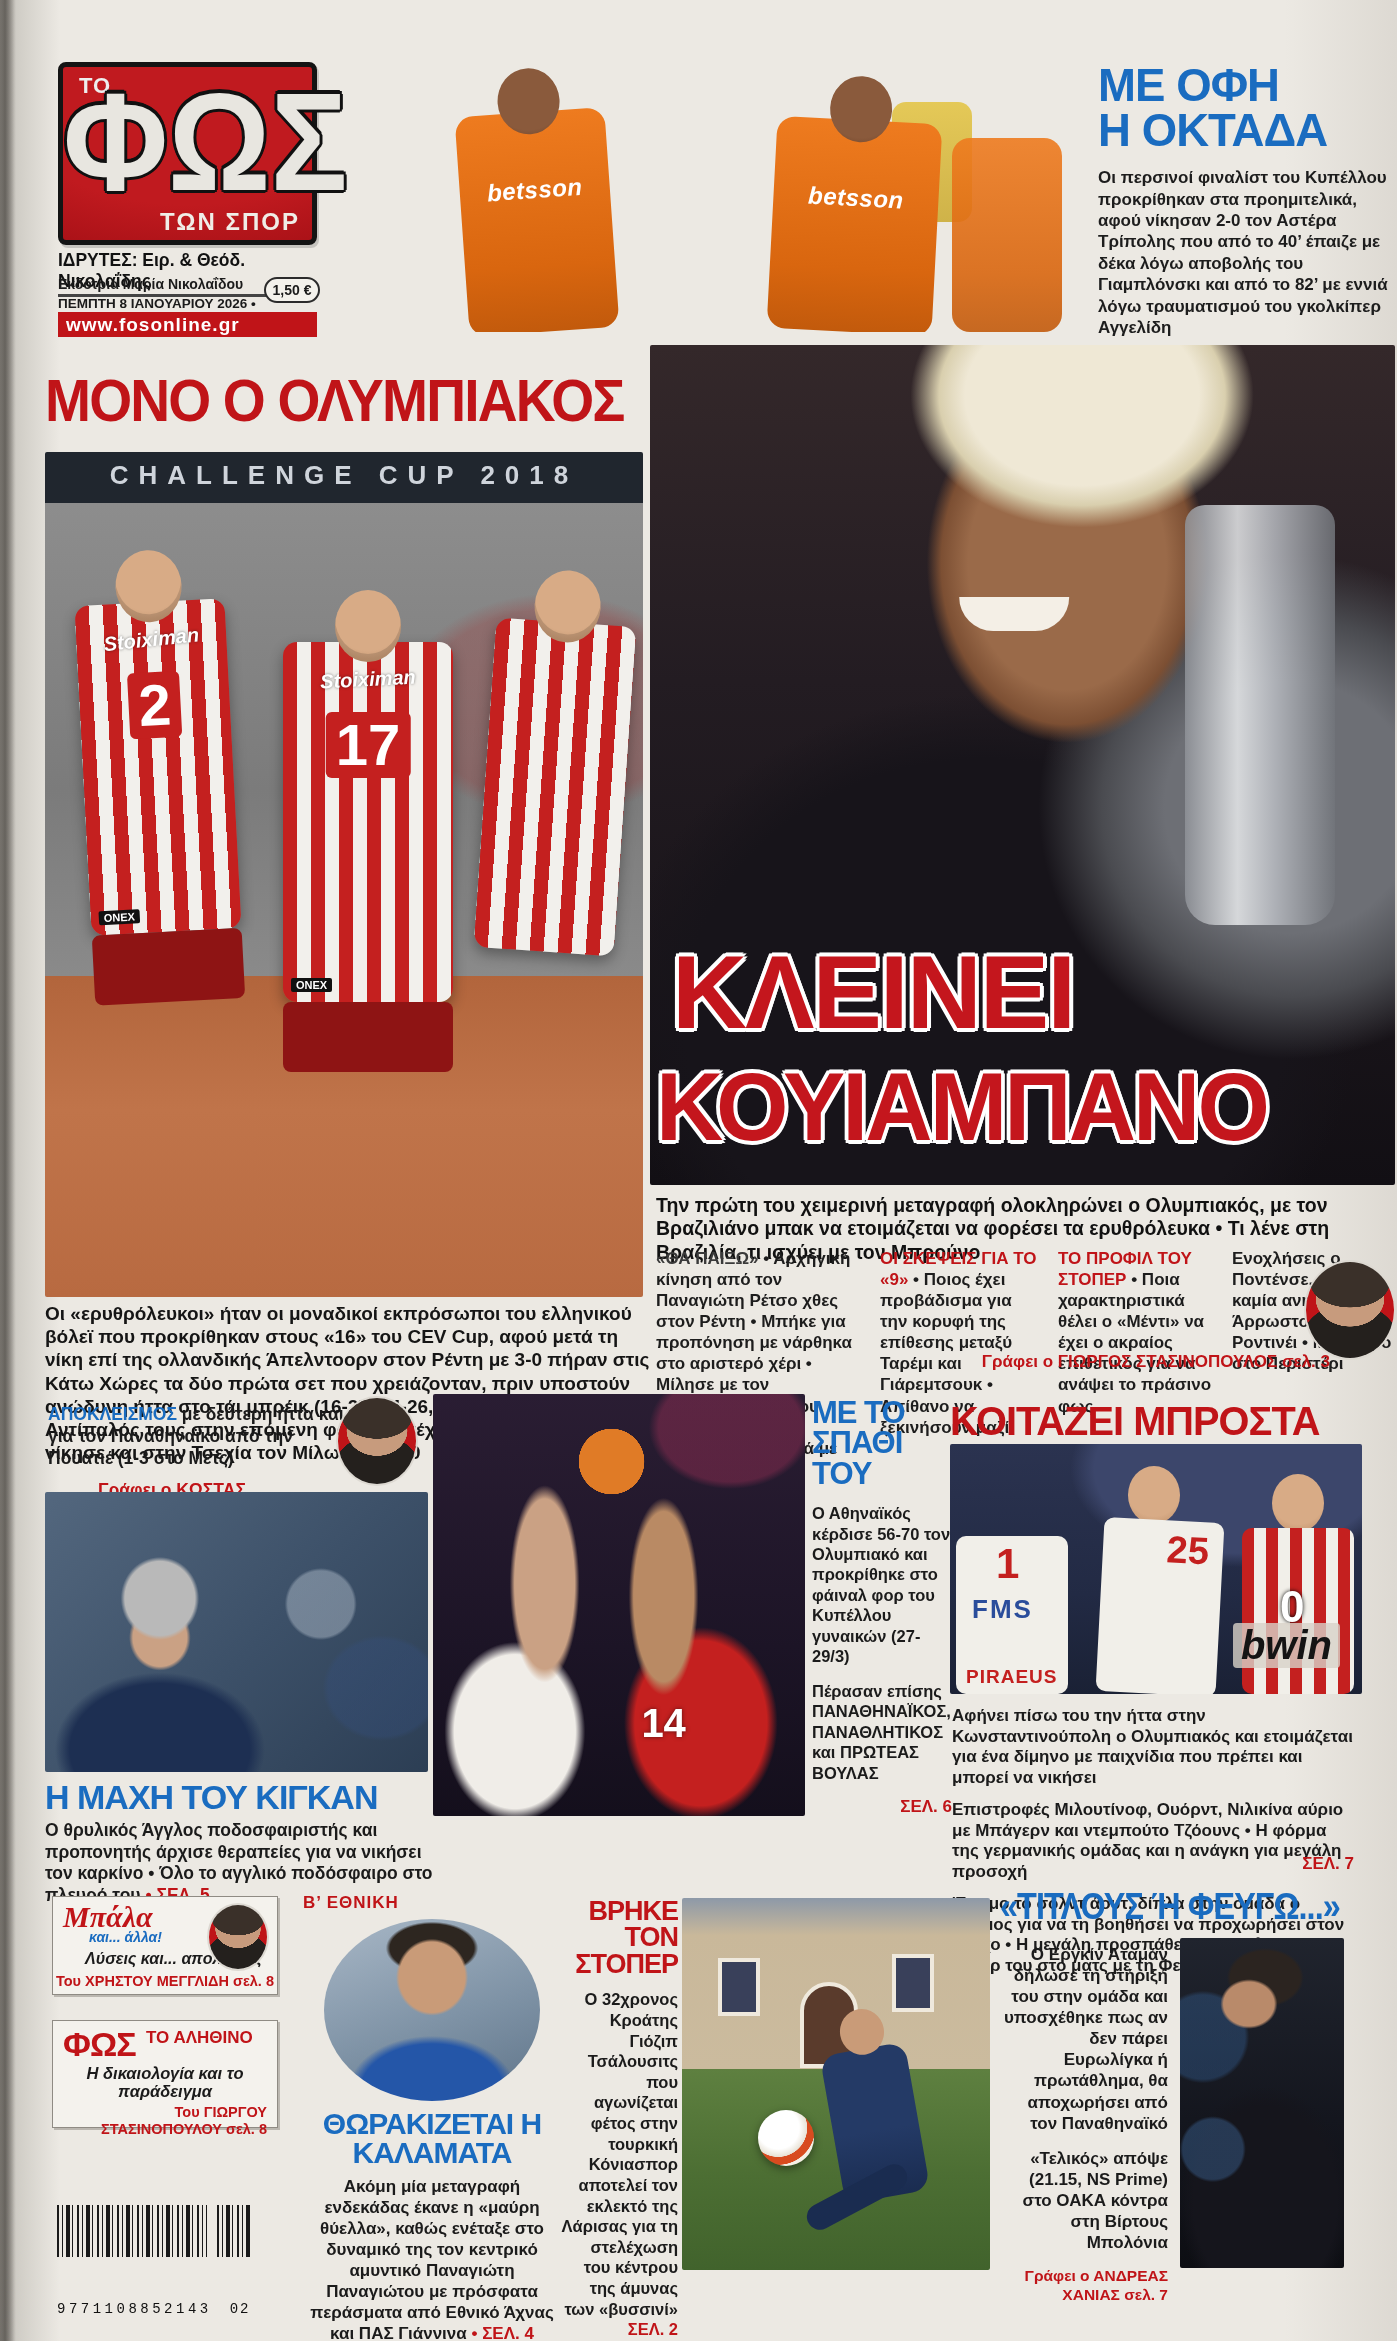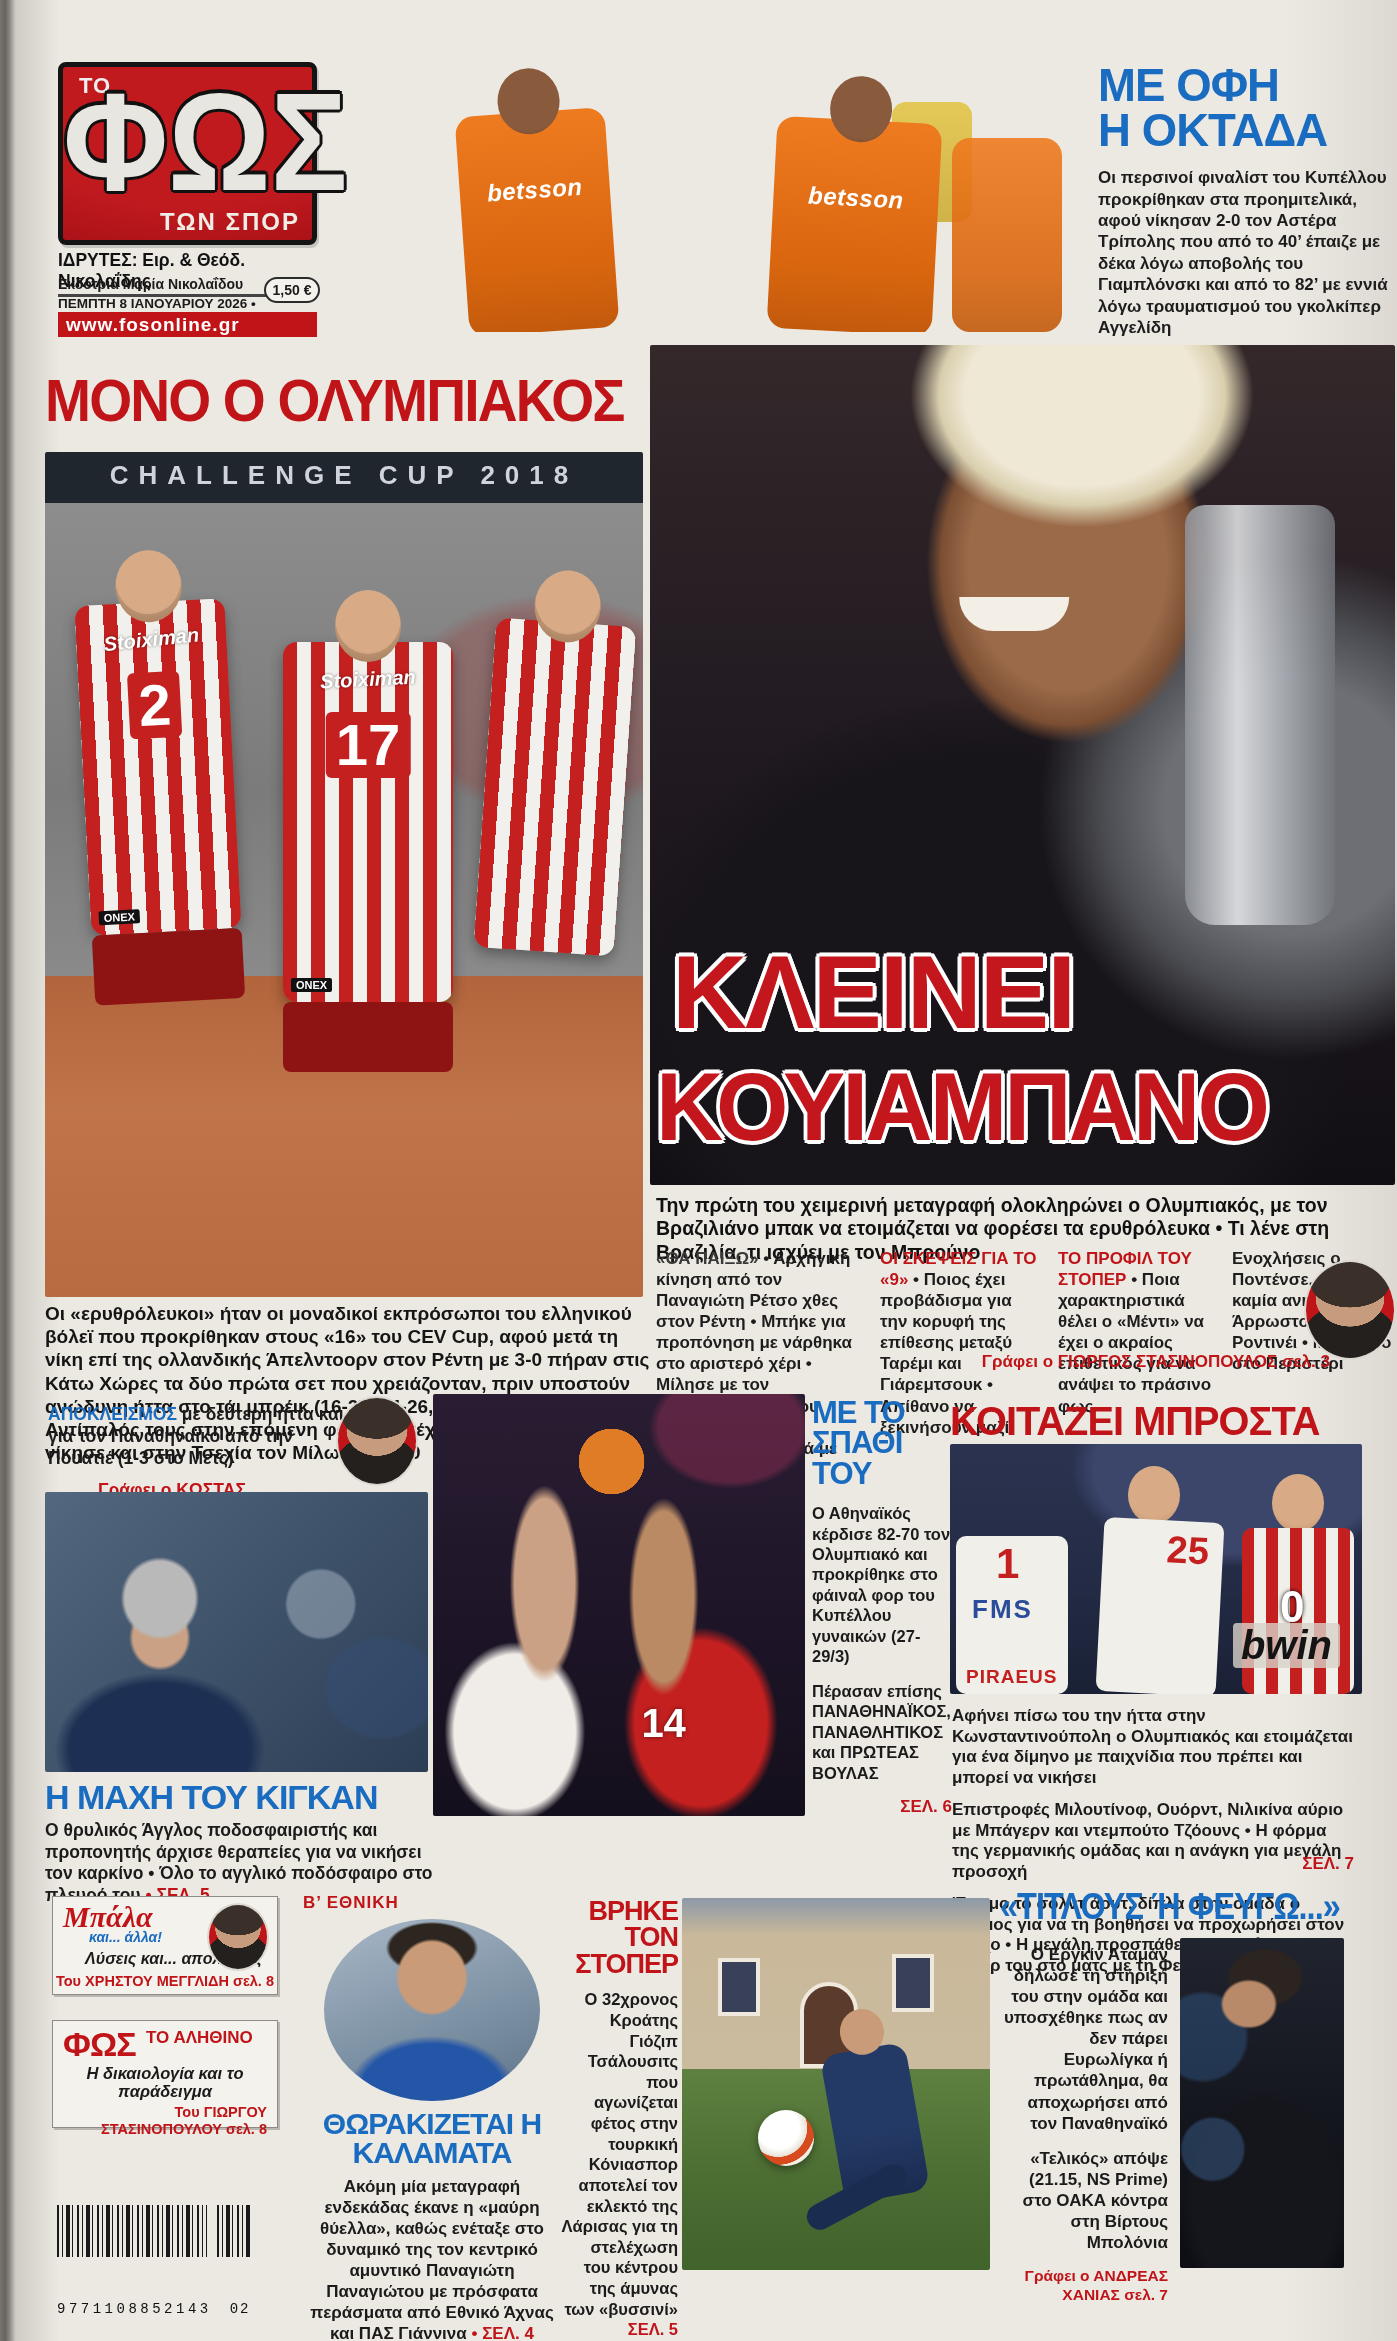--- a/index.html
+++ b/index.html
@@ -301,21 +301,21 @@
   <div class="photo keegan-photo"></div>
   <div class="abs keegan-h">Η ΜΑΧΗ ΤΟΥ ΚΙΓΚΑΝ</div>
   <p class="abs keegan-t"><span>Ο θρυλικός Άγγλος ποδοσφαιριστής και προπονητής άρχισε θεραπείες για να νικήσει τον καρκίνο • Όλο το αγγλικό ποδόσφαιρο στο πλευρό του</span> <span class="red">• ΣΕΛ. 5</span></p>
 
   <div class="photo wb-photo">
     <div class="wb-num">14</div>
   </div>
 
   <div class="abs spathi">
     <div class="spathi-h">ΜΕ ΤΟ ΣΠΑΘΙ ΤΟΥ</div>
-    <p>Ο Αθηναϊκός κέρδισε 82-70 τον Ολυμπιακό και προκρίθηκε στο φάιναλ φορ του Κυπέλλου γυναικών (27-29/3)</p>
+    <p>Ο Αθηναϊκός κέρδισε 56-70 τον Ολυμπιακό και προκρίθηκε στο φάιναλ φορ του Κυπέλλου γυναικών (27-29/3)</p>
     <p>Πέρασαν επίσης ΠΑΝΑΘΗΝΑΪΚΟΣ, ΠΑΝΑΘΛΗΤΙΚΟΣ και ΠΡΩΤΕΑΣ ΒΟΥΛΑΣ</p>
     <span class="ref">ΣΕΛ. 6</span>
   </div>
 
   <div class="abs koi-h">ΚΟΙΤΑΖΕΙ ΜΠΡΟΣΤΑ</div>
   <div class="photo koi-photo">
     <div class="khead kh-a"></div>
     <div class="khead kh-b"></div>
     <div class="kjersey kj1">
       <span class="n">1</span>
@@ -363,21 +363,21 @@
 
   <div class="abs beth">
     <div class="beth-kick red">Β’ ΕΘΝΙΚΗ</div>
     <div class="beth-photo"></div>
     <div class="beth-h">ΘΩΡΑΚΙΖΕΤΑΙ Η ΚΑΛΑΜΑΤΑ</div>
     <p class="beth-t"><span>Ακόμη μία μεταγραφή ενδεκάδας έκανε η «μαύρη θύελλα», καθώς ενέταξε στο δυναμικό της τον κεντρικό αμυντικό Παναγιώτη Παναγιώτου με πρόσφατα περάσματα από Εθνικό Άχνας και ΠΑΣ Γιάννινα</span> <span class="red">• ΣΕΛ. 4</span></p>
   </div>
 
   <div class="abs stoper">
     <div class="stoper-h">ΒΡΗΚΕ ΤΟΝ ΣΤΟΠΕΡ</div>
-    <p class="stoper-t"><span>Ο 32χρονος Κροάτης Γιόζιπ Τσάλουσιτς που αγωνίζεται φέτος στην τουρκική Κόνιασπορ αποτελεί τον εκλεκτό της Λάρισας για τη στελέχωση του κέντρου της άμυνας των «βυσσινί»</span><br><span class="ref">ΣΕΛ. 5</span></p>
+    <p class="stoper-t"><span>Ο 32χρονος Κροάτης Γιόζιπ Τσάλουσιτς που αγωνίζεται φέτος στην τουρκική Κόνιασπορ αποτελεί τον εκλεκτό της Λάρισας για τη στελέχωση του κέντρου της άμυνας των «βυσσινί»</span><br><span class="ref">ΣΕΛ. 2</span></p>
   </div>
 
   <div class="photo foot-photo">
     <div class="fwin fw1"></div>
     <div class="fwin fw2"></div>
     <div class="fdoor"></div>
     <div class="fplayer">
         <div class="head"></div>
       </div>
     <div class="fleg"></div>

